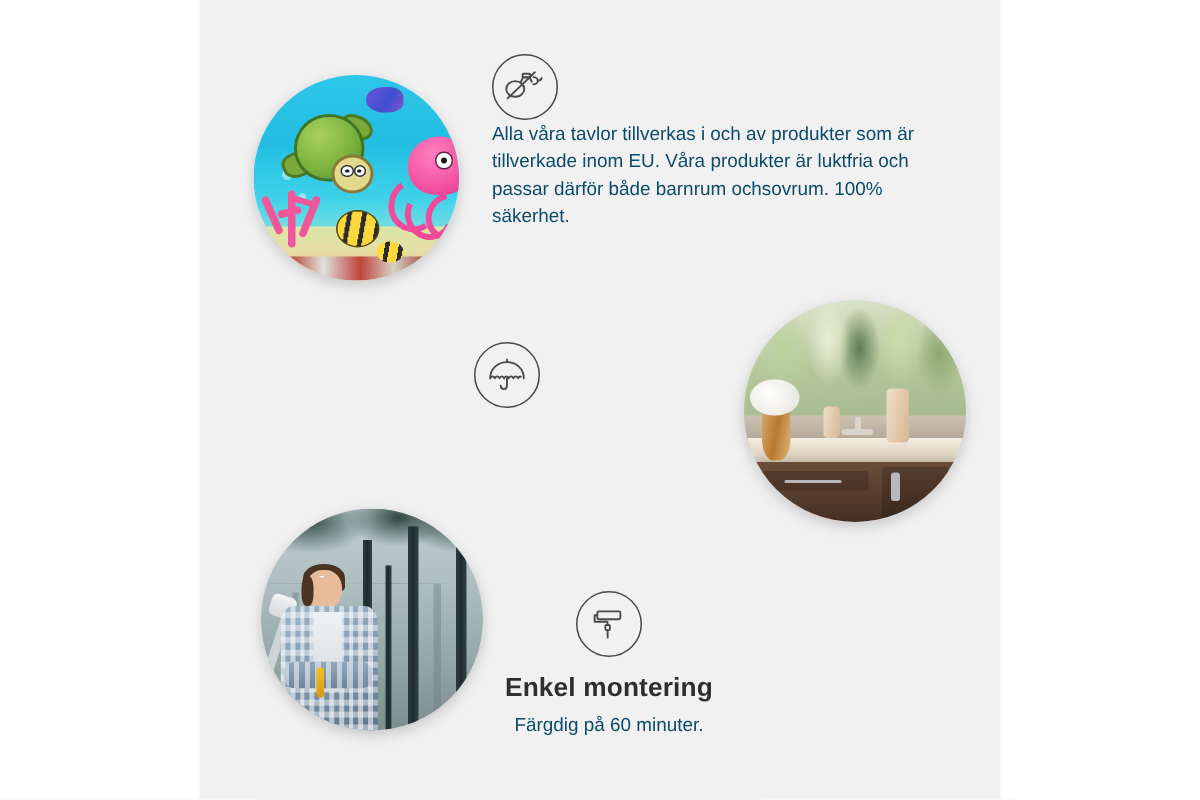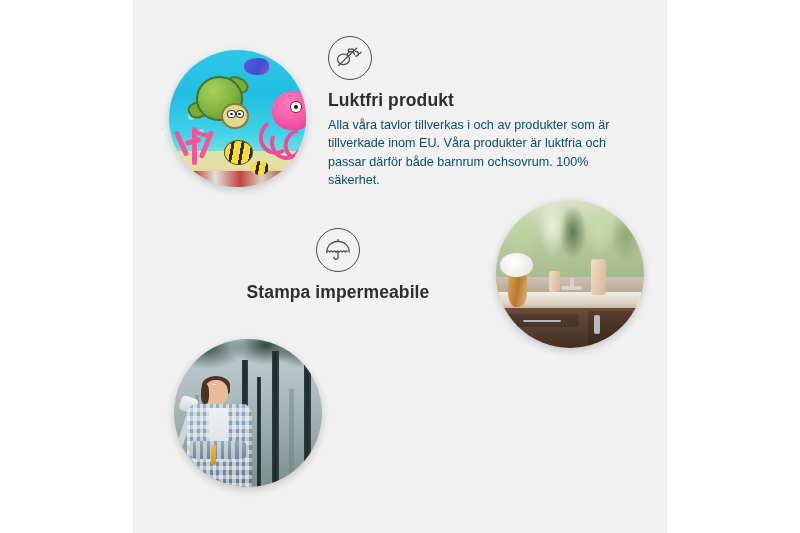--- a/index.html
+++ b/index.html
@@ -259,32 +259,44 @@
         <g fill="none" stroke="#4a4a4a" stroke-width="1.25" stroke-linecap="round" stroke-linejoin="round">
           <path d="M8.5 21.5c3.4 0 6-2.3 6-5.2 0-2.9-2.6-5.2-6-5.2s-6 2.3-6 5.2c0 2.9 2.6 5.2 6 5.2z"></path>
           <path d="M12.2 11.6l1.6-3.1h4.3l1.4 3"></path>
           <rect x="13.4" y="6.2" width="5.2" height="2.4" rx="0.6"></rect>
           <path d="M20.6 8.4c1.6 0 2.9 1.1 2.9 2.4s-1.3 2.4-2.9 2.4"></path>
           <path d="M23.5 10.8c1.5-.2 2.6-.9 2.6-1.8"></path>
           <line x1="3.4" y1="22.6" x2="21.6" y2="5.2"></line>
         </g>
       </svg>
     </div>
-    <div class="feat-title">Luktfri produkt</div>
     <p class="feat-text">Alla våra tavlor tillverkas i och av produkter som är tillverkade inom EU. Våra produkter är luktfria och passar därför både barnrum ochsovrum. 100% säkerhet.</p>
   </div>
 
   <div class="f2">
     <div class="icon-circle">
       <svg width="28" height="28" viewBox="0 0 28 28" aria-hidden="true">
         <g fill="none" stroke="#4a4a4a" stroke-width="1.25" stroke-linecap="round" stroke-linejoin="round">
           <path d="M2.8 16.2C2.8 9.8 7.8 5.4 14 5.4s11.2 4.4 11.2 10.8"></path>
           <path d="M2.8 16.2c1-1.7 2.1-1.7 3.1 0 1-1.7 2.1-1.7 3.1 0 1-1.7 2.1-1.7 3.1 0"></path>
           <path d="M12.1 16.2c1-1.7 2.1-1.7 3.1 0 1-1.7 2.1-1.7 3.1 0 1-1.7 2.1-1.7 3.1 0 .6-1.1 1.3-1.5 1.8-1.1"></path>
           <line x1="14" y1="3.6" x2="14" y2="5.4"></line>
           <path d="M14 16.2v4.9c0 1.3-.9 2.2-2.1 2.2s-2.1-.9-2.1-2.2"></path>
         </g>
       </svg>
     </div>
-    <div class="feat-title">Stampa impermeabile</div>
-  </div>
-
+  </div>
+
+  <div class="f3">
+    <div class="icon-circle">
+      <svg width="28" height="28" viewBox="0 0 28 28" aria-hidden="true">
+        <g fill="none" stroke="#4a4a4a" stroke-width="1.25" stroke-linecap="round" stroke-linejoin="round">
+          <rect x="6.2" y="5.6" width="15.4" height="5.2" rx="1"></rect>
+          <path d="M6.2 8.2H4.4v4.3h8.6v2.2"></path>
+          <rect x="11.6" y="14.7" width="3" height="3.4" rx="0.7"></rect>
+          <line x1="13.1" y1="18.1" x2="13.1" y2="23"></line>
+        </g>
+      </svg>
+    </div>
+    <div class="feat-title">Enkel montering</div>
+    <p class="feat-text">Färgdig på 60 minuter.</p>
+  </div>
 </div>
 
 </body></html>

